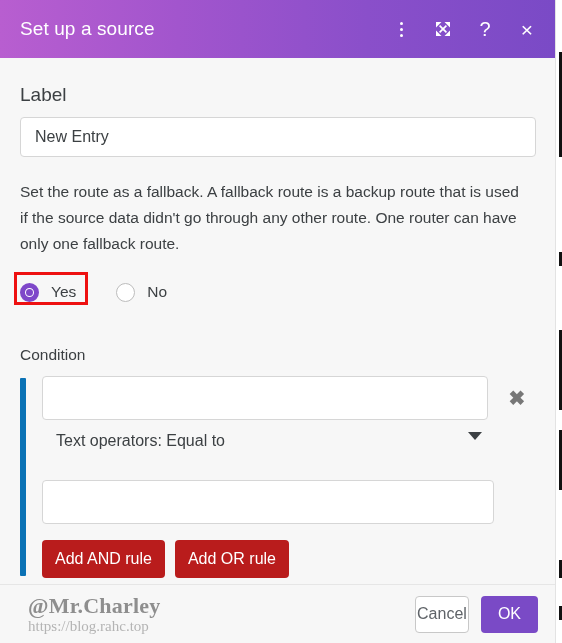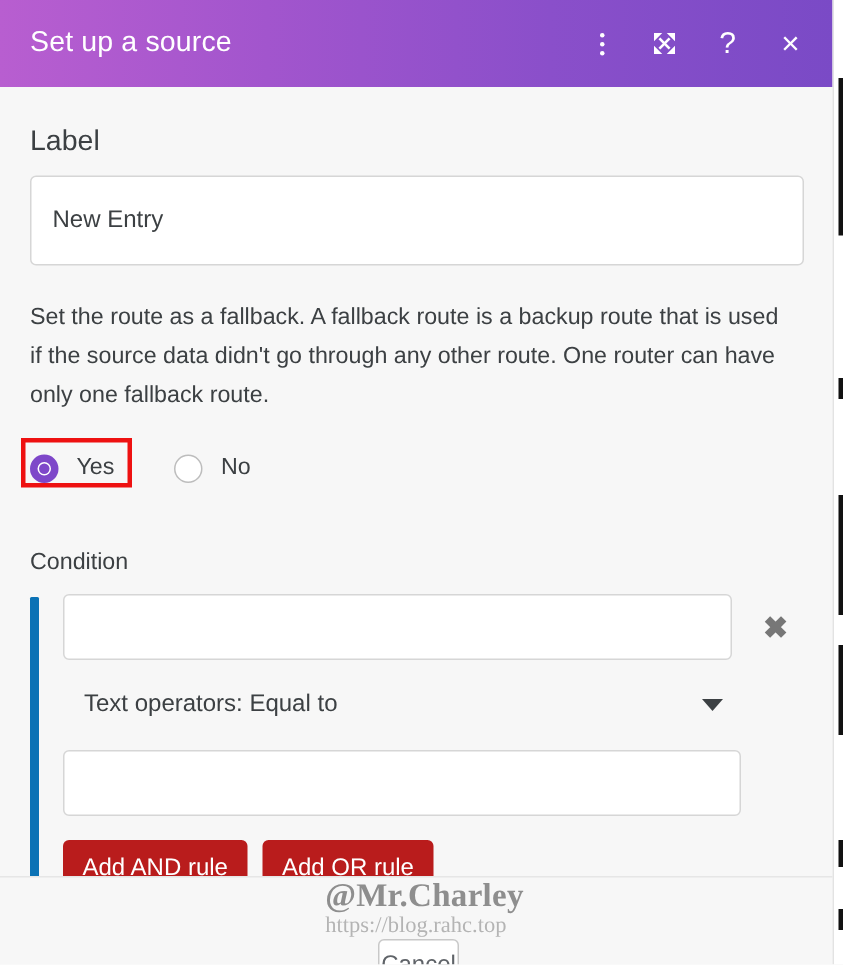--- a/index.html
+++ b/index.html
@@ -116,21 +116,21 @@
   }
 
   .field-label {
     font-size: 19px;
     color: #3c4043;
     margin-bottom: 11px;
   }
 
   .text-input {
     width: 100%;
-    height: 60px;
+    height: 40px;
     box-sizing: border-box;
     border: 1px solid #d6d6d6;
     border-radius: 4px;
     background: #ffffff;
     font-family: "Liberation Sans", sans-serif;
     font-size: 16px;
     color: #3c4043;
     padding: 0 14px;
     outline: none;
   }
@@ -247,21 +247,21 @@
     background: transparent;
     border: none;
     font-family: "Liberation Sans", sans-serif;
   }
 
   .select-row {
     margin-top: 12px;
     width: 452px;
     height: 36px;
     display: flex;
-    align-items: center;
+    align-items: flex-start;
     cursor: pointer;
     position: relative;
     gap: 36px;
   }
   .select-value {
     font-size: 16px;
     color: #3c4043;
     padding-left: 14px;
     flex: 1;
   }
@@ -304,21 +304,20 @@
     left: 0;
     top: 584px;
     width: 556px;
     height: 59px;
     background: #f7f7f7;
     border-top: 1px solid #e6e6e6;
     box-sizing: border-box;
     display: flex;
     align-items: center;
     padding: 0 18px 0 20px;
-    flex-direction: column;
   }
   .watermark {
     display: flex;
     flex-direction: column;
     justify-content: center;
     flex: 1;
     padding-left: 8px;
   }
   .wm-handle {
     font-family: "Liberation Serif", serif;
@@ -444,20 +443,21 @@
 
   </div>
 
   <div class="footer">
     <div class="watermark">
       <div class="wm-handle">@Mr.Charley</div>
       <div class="wm-url">https://blog.rahc.top</div>
     </div>
     <div class="footer-actions">
       <button class="btn-cancel">Cancel</button>
+      <button class="btn-ok">OK</button>
     </div>
   </div>
 
   <div class="right-edge">
     <div class="right-edge-dark" style="top:52px;height:105px;"></div>
     <div class="right-edge-dark" style="top:252px;height:14px;"></div>
     <div class="right-edge-dark" style="top:330px;height:80px;"></div>
     <div class="right-edge-dark" style="top:430px;height:60px;"></div>
     <div class="right-edge-dark" style="top:560px;height:18px;"></div>
     <div class="right-edge-dark" style="top:606px;height:14px;"></div>

